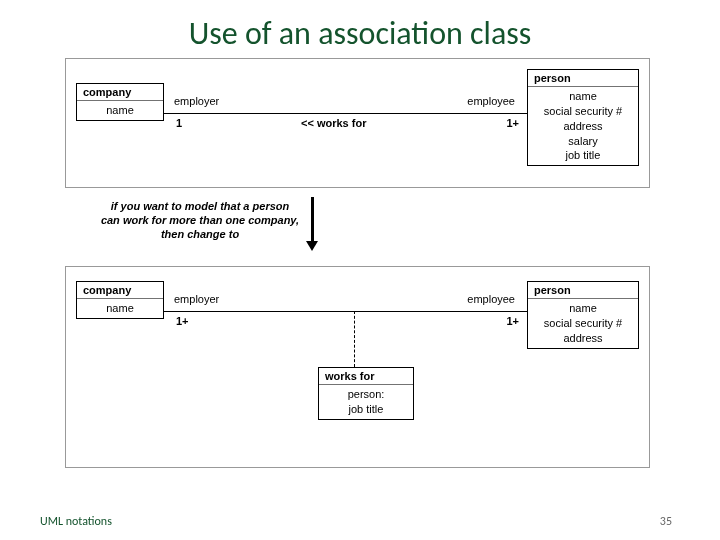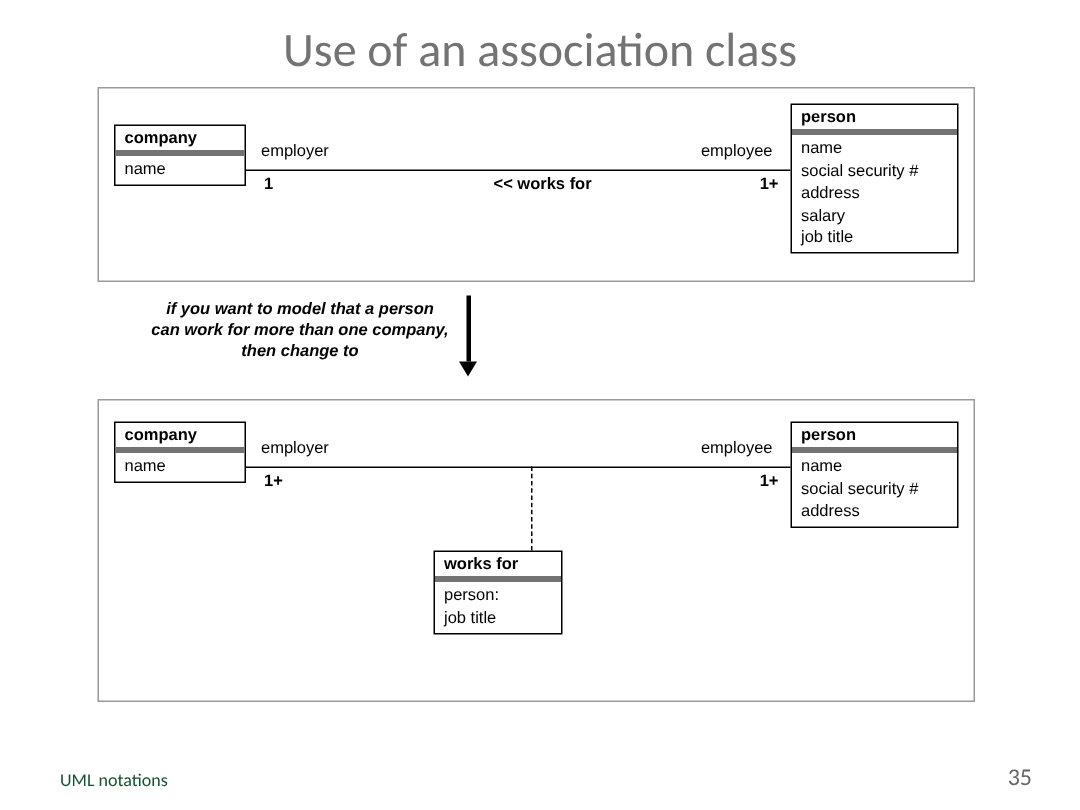--- a/index.html
+++ b/index.html
@@ -9,45 +9,46 @@
     background: #fff;
     font-family: Arial, Helvetica, sans-serif;
     position: relative;
   }
   .title {
     font-family: Calibri, Arial, sans-serif;
     font-size: 32px;
     font-weight: 400;
     text-align: center;
     padding-top: 14px;
-    color: #737373;
+    color: #14532d;
   }
   .panel {
     position: absolute;
     border: 1px solid #999;
     background: #fff;
   }
   .panel1 { left: 65px; top: 58px; width: 585px; height: 130px; }
   .panel2 { left: 65px; top: 266px; width: 585px; height: 202px; }
 
   .cls {
     position: absolute;
     border: 1px solid #000;
     background: #fff;
     font-size: 11px;
   }
   .cls .hdr {
-    border-bottom: 4px solid #737373;
+    border-bottom: 1px solid #737373;
     padding: 2px 6px;
     font-weight: bold;
   }
   .cls .body {
     padding: 2px 6px;
     line-height: 1.35;
     white-space: pre-line;
+    text-align: center;
   }
   .lbl {
     position: absolute;
     font-size: 11px;
     color: #000;
     text-align: right;
   }
   .bold { font-weight: bold; }
   .ital { font-style: italic; }
 
@@ -90,21 +91,21 @@
     width: 0; height: 0;
     border-left: 6px solid transparent;
     border-right: 6px solid transparent;
     border-top: 10px solid #000;
     margin: 0 auto;
   }
 
   
   .d2-company { left: 10px; top: 14px; width: 88px; }
   .d2-person  { right: 10px; top: 14px; width: 112px; }
-  .d2-works   { left: 223px; top: 100px; width: 86px; }
+  .d2-works   { left: 252px; top: 100px; width: 96px; }
   .d2-hline {
     position: absolute;
     top: 44px;
     left: 98px;
     right: 122px;
     height: 1px;
     background: #000;
   }
   .d2-vdash {
     position: absolute;
@@ -119,24 +120,24 @@
   .footer-left {
     position: absolute;
     left: 40px;
     bottom: 12px;
     font-family: Calibri, Arial, sans-serif;
     font-size: 12px;
     color: #14532d;
   }
   .footer-right {
     position: absolute;
-    right: 32px;
+    right: 48px;
     bottom: 12px;
     font-family: Calibri, Arial, sans-serif;
-    font-size: 16px;
+    font-size: 12px;
     color: #666;
   }
 </style>
 </head>
 <body>
 
 <div class="title">Use of an association class</div>
 
 <div class="panel panel1">
   <div class="cls d1-company">
@@ -147,21 +148,21 @@
     <div class="hdr">person</div>
     <div class="body">name
 social security #
 address
 salary
 job title</div>
   </div>
   <div class="d1-line"></div>
   <span class="lbl" style="left:108px; top:36px;">employer</span>
   <span class="lbl bold" style="left:110px; top:58px;">1</span>
-  <span class="lbl bold" style="left:235px; top:58px;margin-left:28px;">&lt;&lt; works for</span>
+  <span class="lbl bold" style="left:235px; top:58px;">&lt;&lt; works for</span>
   <span class="lbl" style="right:134px; top:36px;">employee</span>
   <span class="lbl bold" style="right:130px; top:58px;">1+</span>
 </div>
 
 <div class="transition ital">if you want to model that
 a person can work for
 more than one company,
 then change to</div>
 <div class="down-arrow">
   <div class="shaft"></div>

